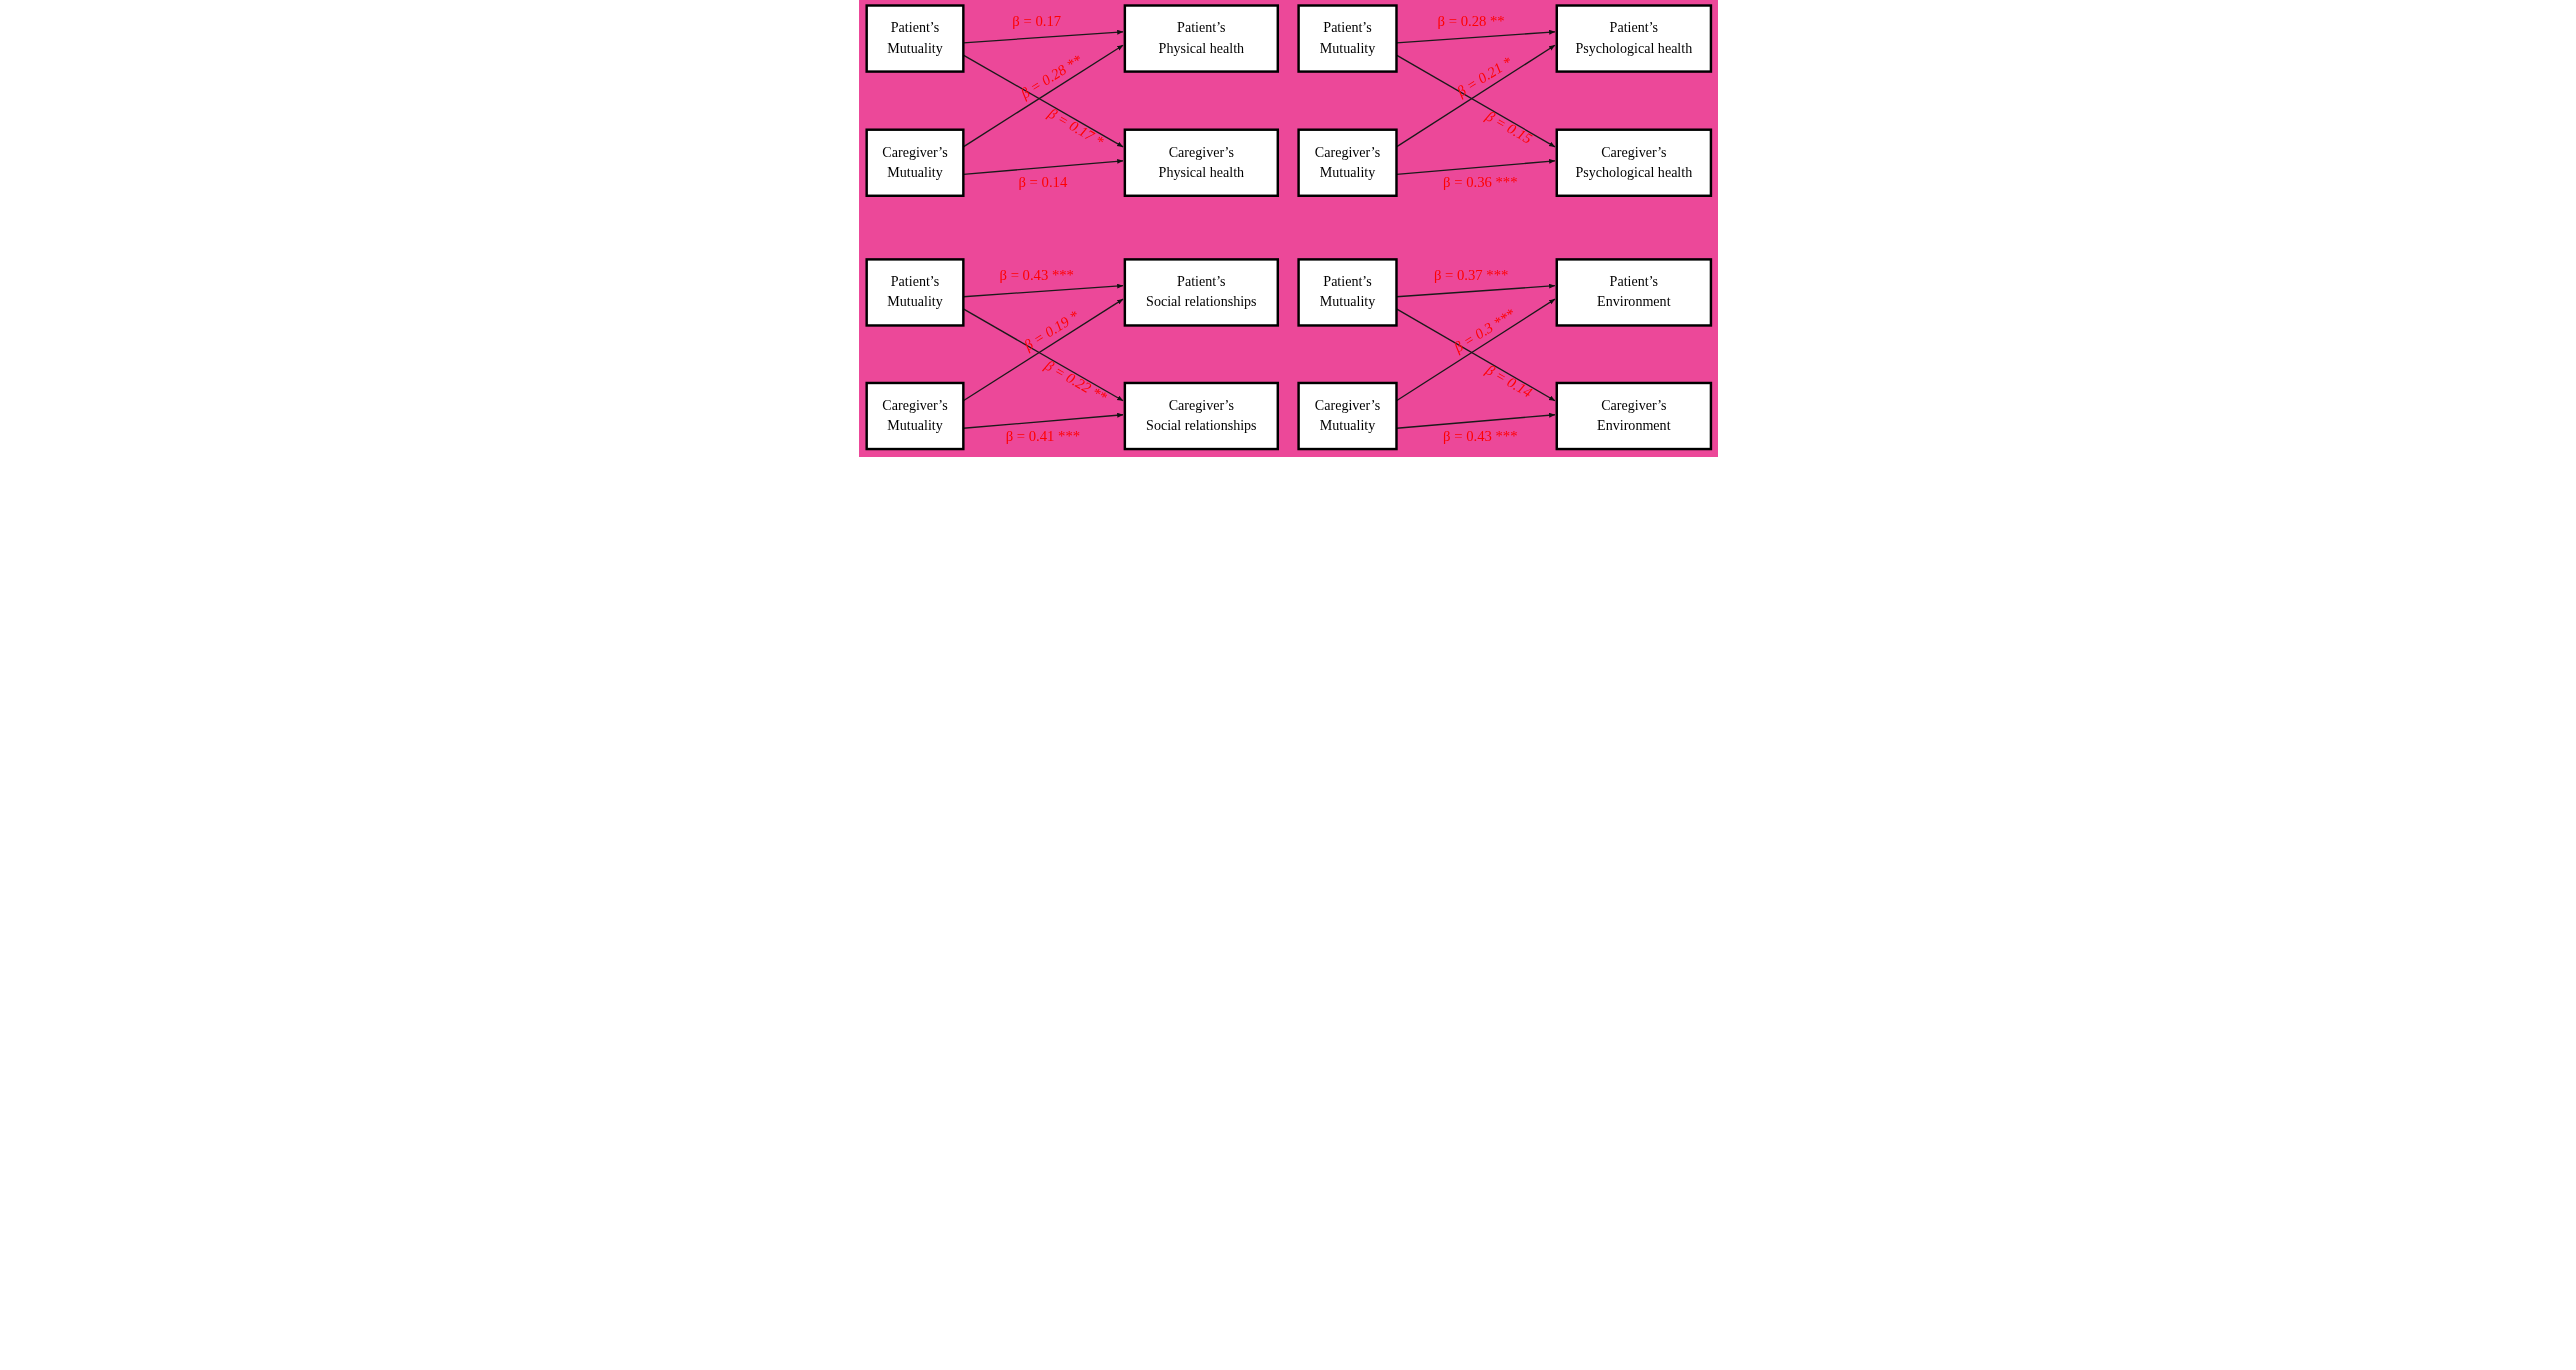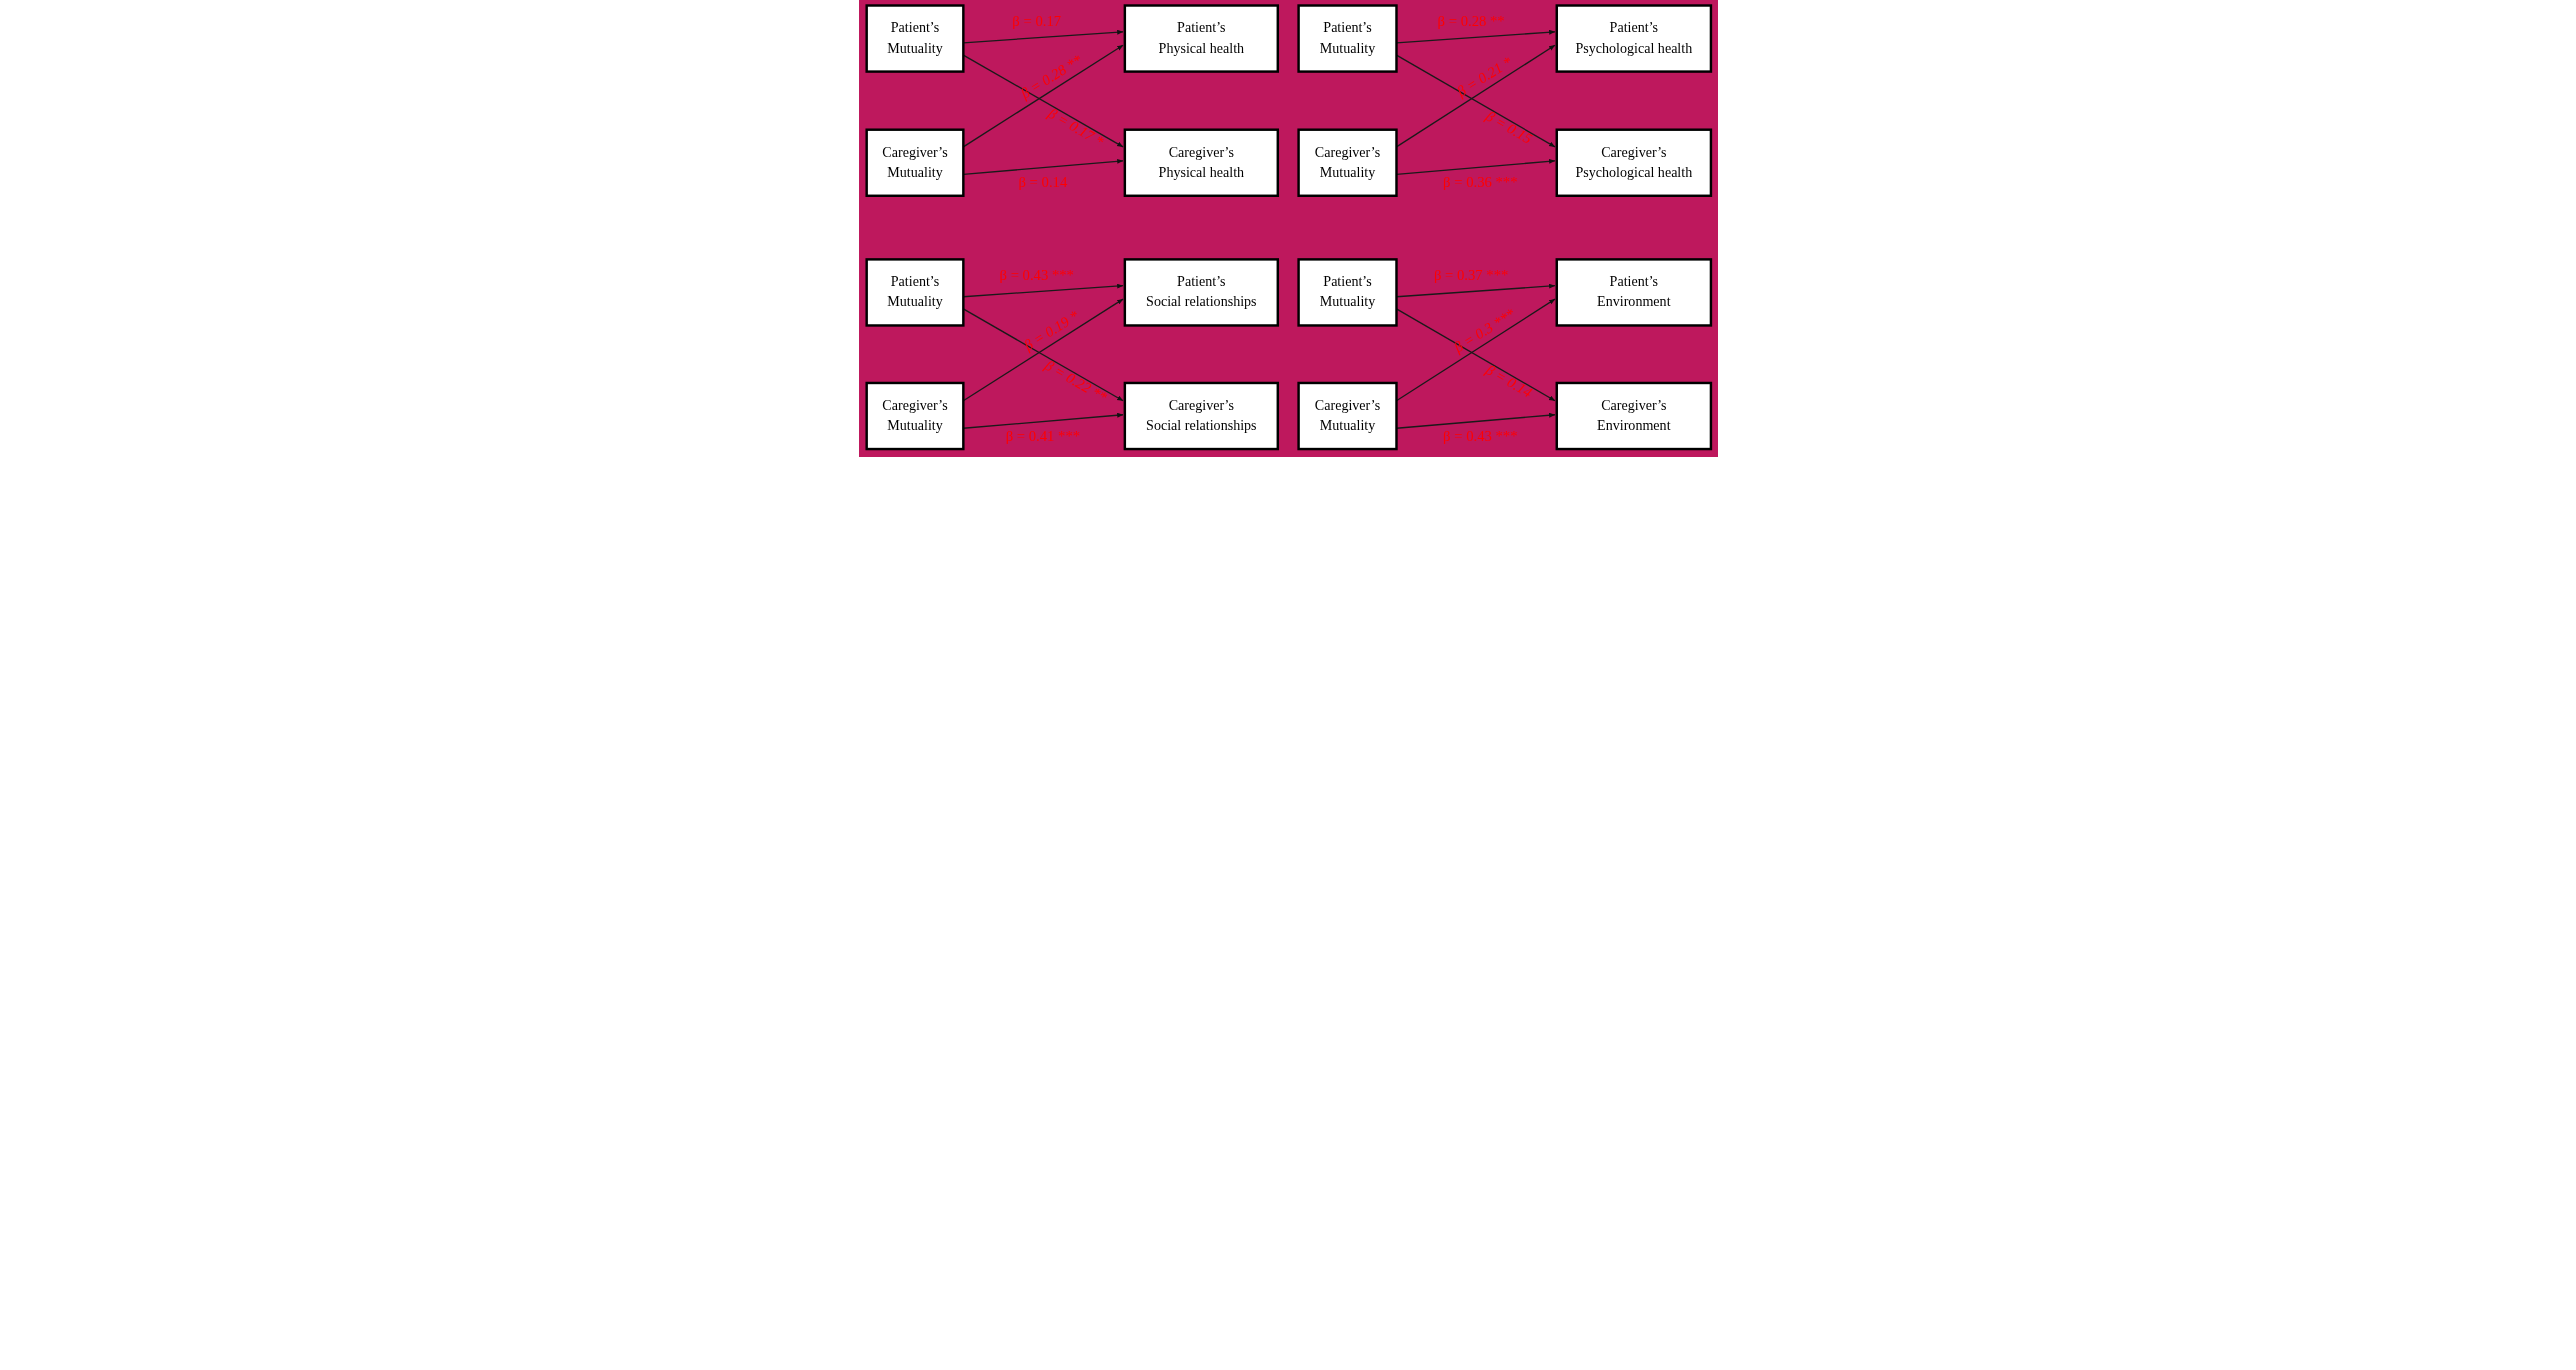--- a/index.html
+++ b/index.html
@@ -4,21 +4,21 @@
 <style>
   html, body {
     margin: 0;
     padding: 0;
     background: #ffffff;
   }
   .stage {
     width: 859px;
     height: 457px;
     margin: 0 auto;
-    background: #be185d;
+    background: #ec4899;
   }
   svg { display: block; }
   .box {
     fill: #ffffff;
     stroke: #000000;
     stroke-width: 4;
   }
   .box-label {
     font-family: "Liberation Serif", "DejaVu Serif", serif;
     font-size: 23px;

